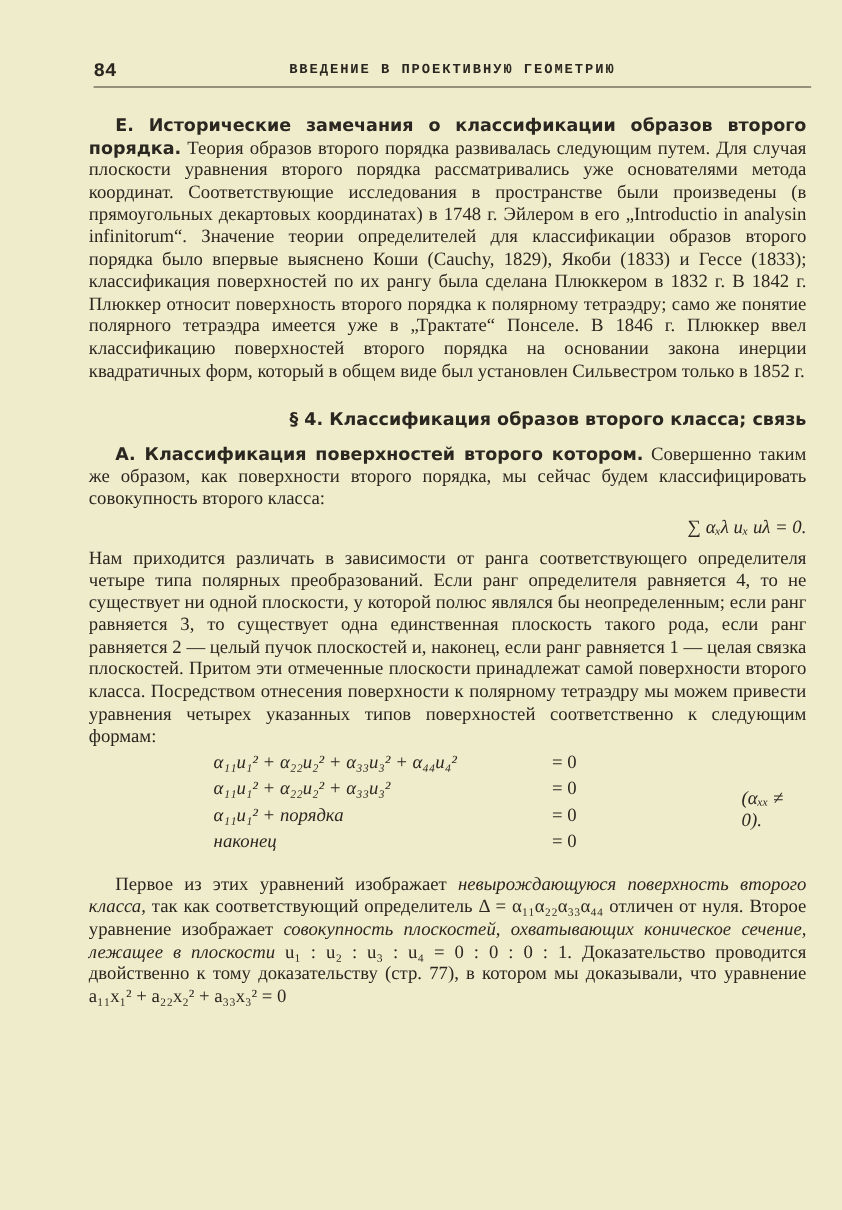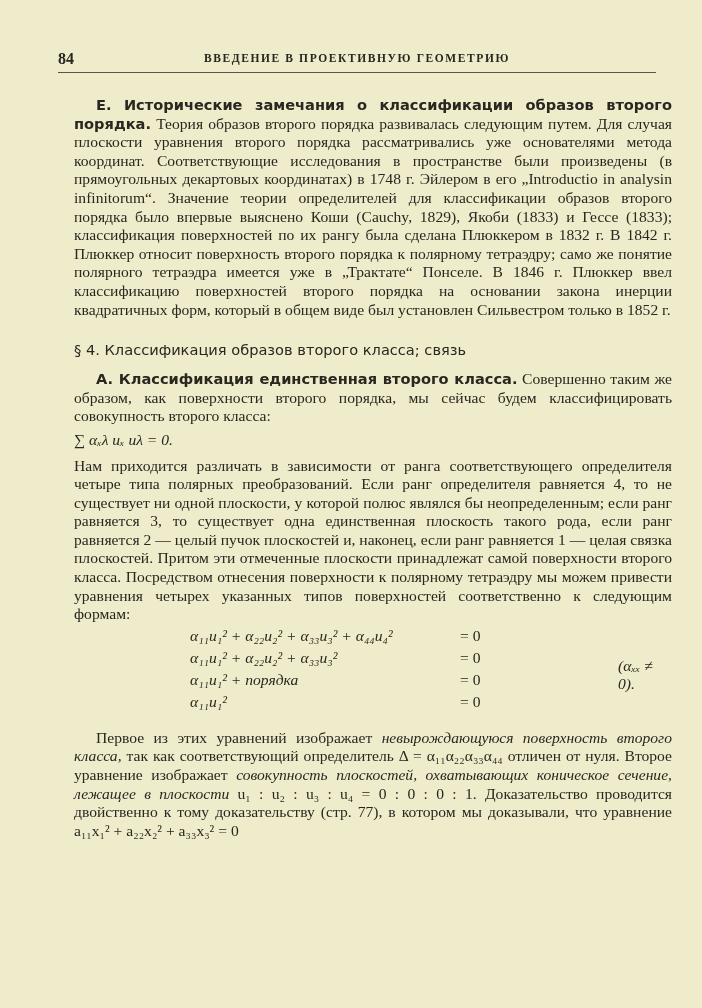--- a/index.html
+++ b/index.html
@@ -4,36 +4,37 @@
 <style>
   html, body { margin:0; padding:0; }
   body {
     width:702px; height:1008px; overflow:hidden;
     background:#efeccb;
     font-family:"Liberation Serif", "DejaVu Serif", serif;
     color:#2a2620;
   }
   .page { position:relative; width:702px; height:1008px; }
   .header {
-    position:absolute; left:58px; top:50px; width:598px; height:22px;
+    position:absolute; left:78px; top:50px; width:598px; height:22px;
     border-bottom:1.5px solid #5a554a;
+    font-family:Liberation Mono, monospace;
   }
   .page-num { position:absolute; left:0; top:0; font-size:16px; font-weight:bold; }
   .running-title { position:absolute; left:0; right:0; top:2px; text-align:center;
     font-size:11.5px; letter-spacing:1.6px; font-weight:bold; }
   .body { position:absolute; left:74px; top:96px; width:598px; font-size:15.6px; line-height:18.6px; }
   p { margin:0; text-align:justify; text-align-last:auto; }
   .indent { text-indent:22px; }
   .sans-bold { font-family:"DejaVu Sans", "Liberation Sans", sans-serif; font-weight:bold; font-size:14.6px; }
-  .section-title { font-family:"DejaVu Sans", "Liberation Sans", sans-serif; font-weight:normal;
-    font-size:14.6px; text-align:left; line-height:20px; margin-top:21px; margin-bottom:10px; }
-  .formula-center { text-align:left; margin:5px 0 7px 0; font-style:italic; }
+  .section-title { font-family:"DejaVu Sans", "Liberation Sans", sans-serif; font-weight:bold;
+    font-size:14.6px; text-align:right; line-height:20px; margin-top:21px; margin-bottom:10px; }
+  .formula-center { text-align:right; margin:5px 0 7px 0; font-style:italic; }
   .eqs { position:relative; height:90px; margin:3px 0 12px 0; font-style:italic; }
   .eq-row { position:absolute; left:104px; height:20px; width:340px; }
-  .eq-lhs { position:absolute; left:0;margin-left:12px; }
+  .eq-lhs { position:absolute; left:0; }
   .eq-rhs { position:absolute; left:282px; font-style:normal; }
   .eq-cond { position:absolute; left:544px; top:30px; }
   i { font-style:italic; }
 </style>
 </head>
 <body>
 
 <div class="page">
   <div class="header">
     <span class="page-num">84</span>
@@ -44,42 +45,42 @@
     <p class="indent">
       <span class="sans-bold">E. Исторические замечания о классификации образов второго порядка.</span>
       <span>Теория образов второго порядка развивалась следующим путем. Для случая плоскости уравнения второго порядка рассматривались уже основателями метода координат. Соответствующие исследования в пространстве были произведены (в прямоугольных декартовых координатах) в 1748 г. Эйлером в его „Introductio in analysin infinitorum“. Значение теории определителей для классификации образов второго порядка было впервые выяснено Коши (Cauchy, 1829), Якоби (1833) и Гессе (1833); классификация поверхностей по их рангу была сделана Плюккером в 1832 г. В 1842 г. Плюккер относит поверхность второго порядка к полярному тетраэдру; само же понятие полярного тетраэдра имеется уже в „Трактате“ Понселе. В 1846 г. Плюккер ввел классификацию поверхностей второго порядка на основании закона инерции квадратичных форм, который в общем виде был установлен Сильвестром только в 1852 г.</span>
     </p>
 
     <div class="section-title">
       <div>§ 4. Классификация образов второго класса; связь</div>
     </div>
 
     <p class="indent">
-      <span class="sans-bold">A. Классификация единственная второго класса.</span>
+      <span class="sans-bold">A. Классификация поверхностей второго котором.</span>
       <span>Совершенно таким же образом, как поверхности второго порядка, мы сейчас будем классифицировать совокупность второго класса:</span>
     </p>
     <div class="formula-center">∑ αₓλ uₓ uλ = 0.</div>
 
     <p>Нам приходится различать в зависимости от ранга соответствующего определителя четыре типа полярных преобразований. Если ранг определителя равняется 4, то не существует ни одной плоскости, у которой полюс являлся бы неопределенным; если ранг равняется 3, то существует одна единственная плоскость такого рода, если ранг равняется 2 — целый пучок плоскостей и, наконец, если ранг равняется 1 — целая связка плоскостей. Притом эти отмеченные плоскости принадлежат самой поверхности второго класса. Посредством отнесения поверхности к полярному тетраэдру мы можем привести уравнения четырех указанных типов поверхностей соответственно к следующим формам:</p>
 
     <div class="eqs">
       <div class="eq-row" style="top:0px">
         <span class="eq-lhs">α₁₁u₁² + α₂₂u₂² + α₃₃u₃² + α₄₄u₄²</span>
         <span class="eq-rhs">= 0</span>
       </div>
       <div class="eq-row" style="top:22px">
         <span class="eq-lhs">α₁₁u₁² + α₂₂u₂² + α₃₃u₃²</span>
         <span class="eq-rhs">= 0</span>
       </div>
       <div class="eq-row" style="top:44px">
         <span class="eq-lhs">α₁₁u₁² + порядка</span>
         <span class="eq-rhs">= 0</span>
       </div>
       <div class="eq-row" style="top:66px">
-        <span class="eq-lhs">α₁₁u₁²</span>
+        <span class="eq-lhs">наконец</span>
         <span class="eq-rhs">= 0</span>
       </div>
       <span class="eq-cond">(αₓₓ ≠ 0).</span>
     </div>
 
     <p class="indent">
       <span>Первое из этих уравнений изображает </span><i>невырождающуюся поверхность второго класса,</i><span> так как соответствующий определитель Δ = α₁₁α₂₂α₃₃α₄₄ отличен от нуля. Второе уравнение изображает </span><i>совокупность плоскостей, охватывающих коническое сечение, лежащее в плоскости</i><span> u₁ : u₂ : u₃ : u₄ = 0 : 0 : 0 : 1. Доказательство проводится двойственно к тому доказательству (стр. 77), в котором мы доказывали, что уравнение a₁₁x₁² + a₂₂x₂² + a₃₃x₃² = 0</span>
     </p>
   </div>
 </div>

